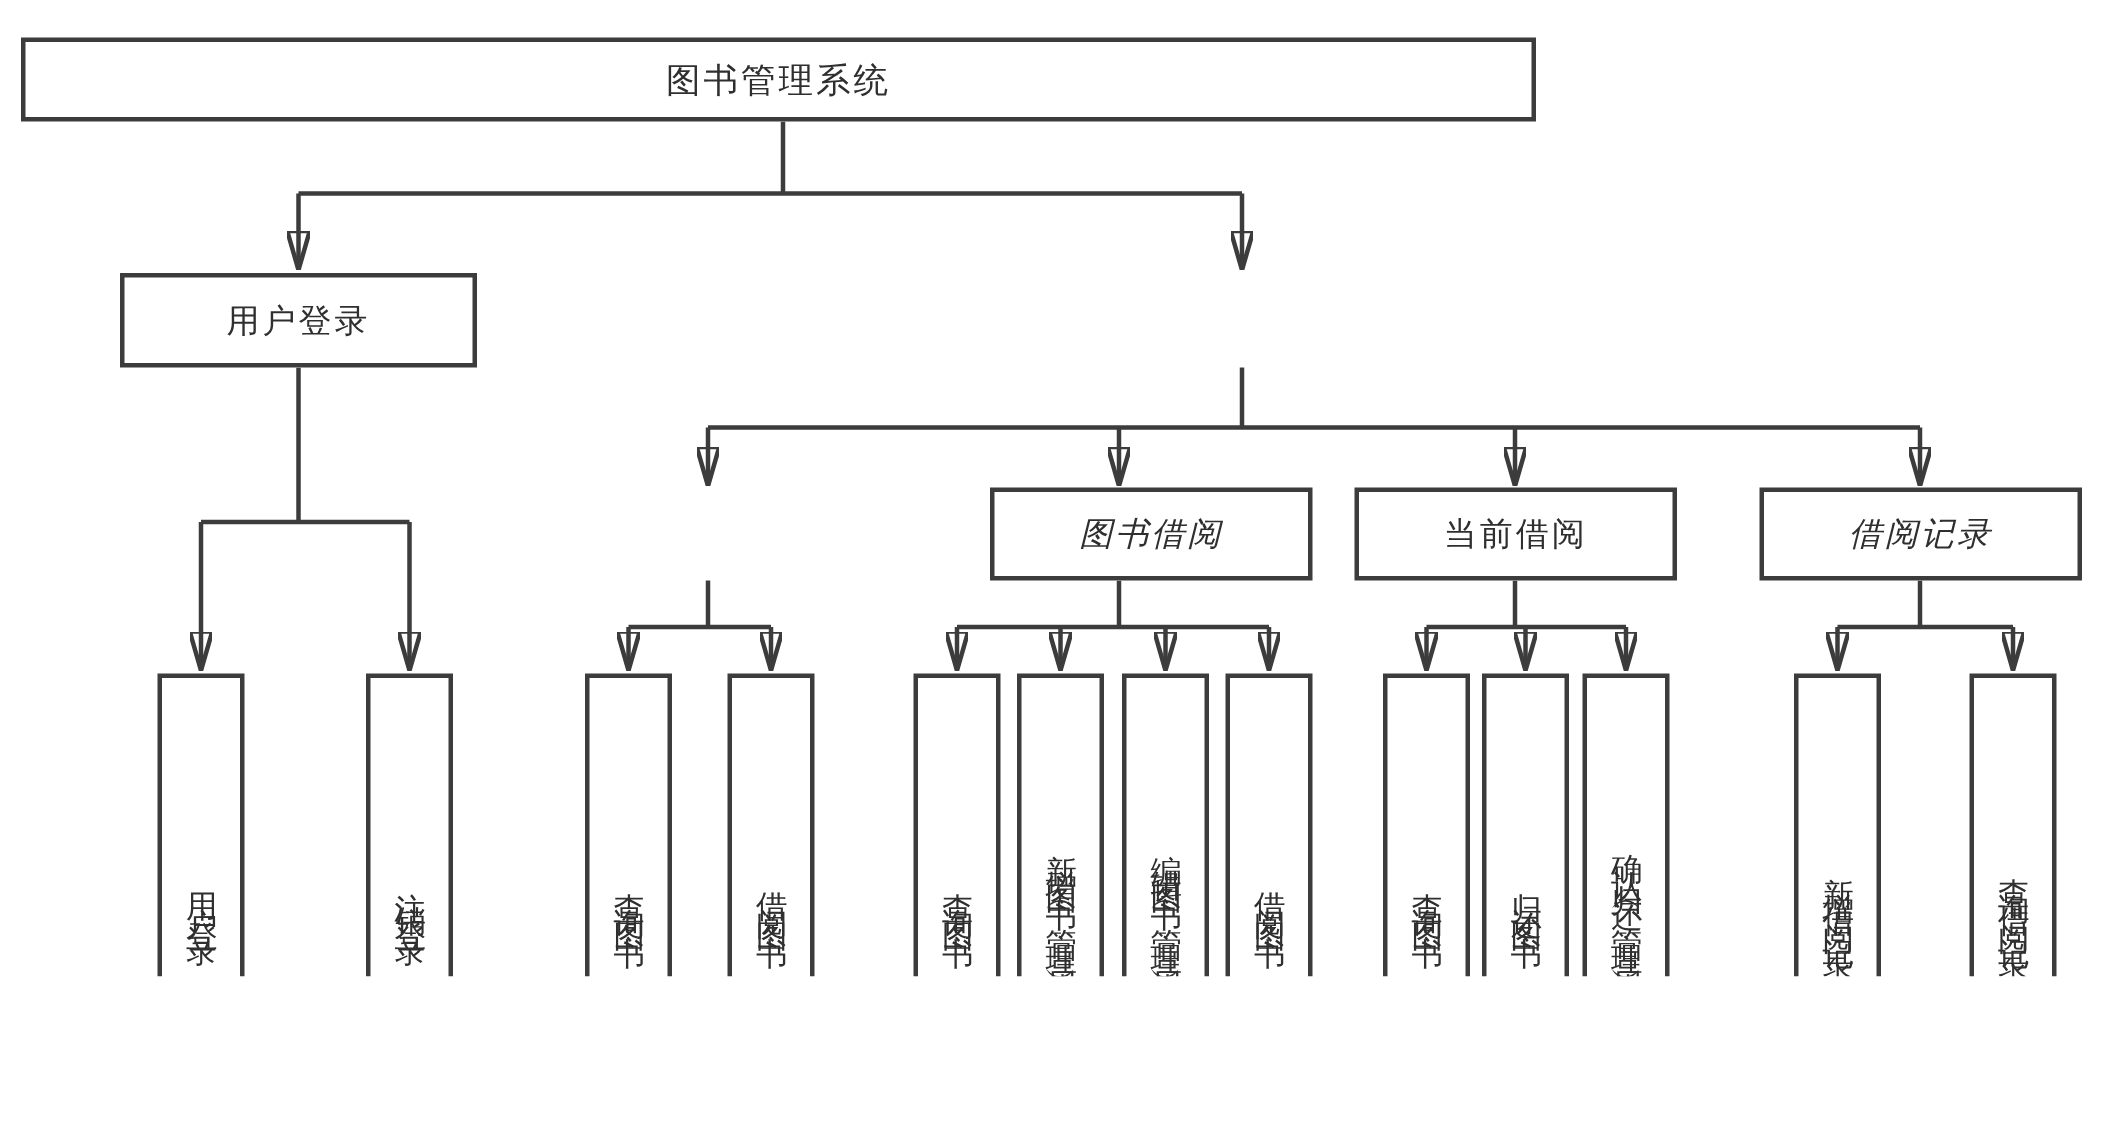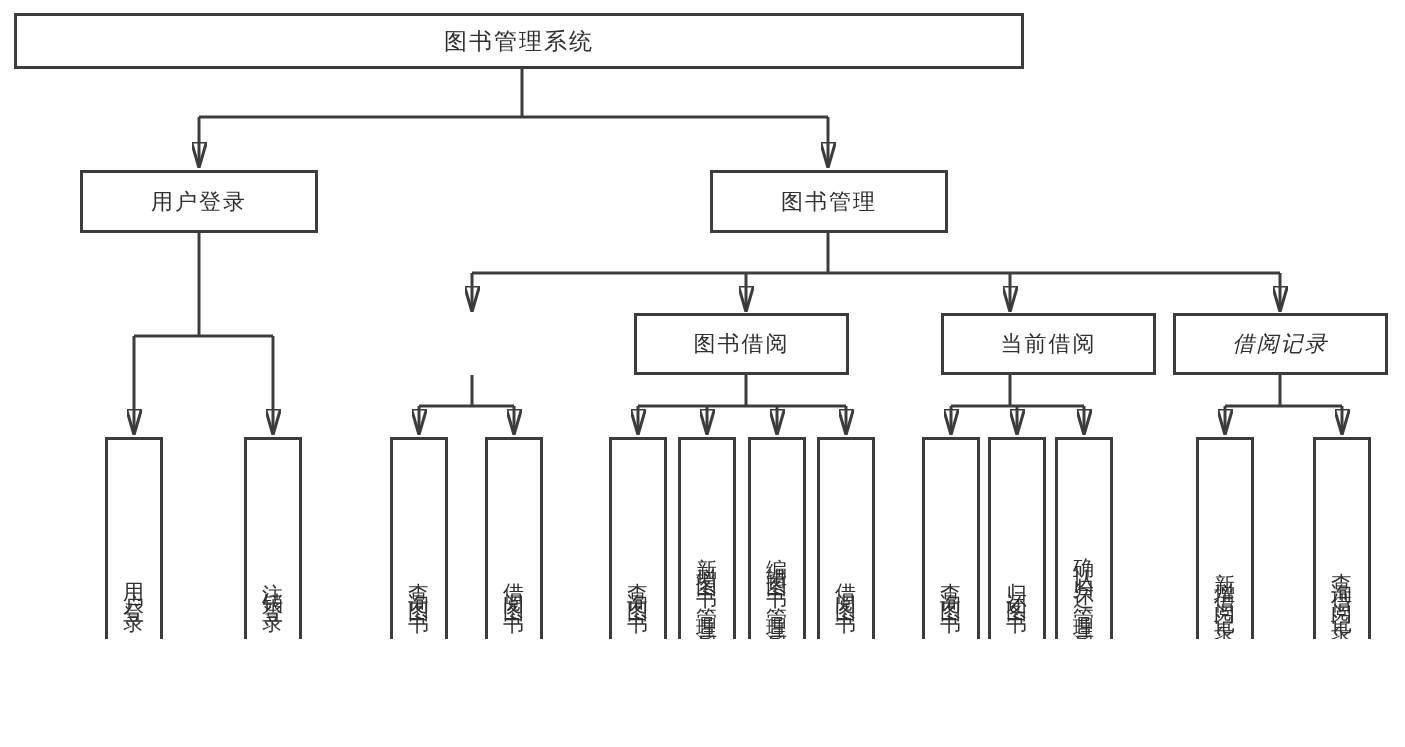--- a/index.html
+++ b/index.html
@@ -7,20 +7,21 @@
     padding: 0;
     background: #ffffff;
     font-family: "Liberation Sans", "DejaVu Sans", sans-serif;
   }
   .canvas {
     position: relative;
     width: 1405px;
     height: 639px;
     background: var(--background, #ffffff);
     overflow: hidden;
+    margin-top: 12px;
   }
   .edges {
     position: absolute;
     left: 0; top: 0;
     width: 1405px; height: 747px;
     color: var(--line, #3c3c3c);
   }
   .edges path {
     stroke: currentColor;
     stroke-width: 3;
@@ -117,28 +118,25 @@
     <path d="M1342 406 V434" marker-end="url(#arrow)"></path>
   </svg>
 
   <div class="node root-node" style="left:14px; top:13px; width:1010px; height:56px;">
     <span class="hlabel">图书管理系统</span>
   </div>
 
   <div class="node l2" style="left:80px;">
     <span class="hlabel">用户登录</span>
   </div>
-  <div class="node l2" style="left:710px;">
-    <span class="hlabel">图书管理</span>
-  </div>
 
-  <div class="node l3" style="left:634px;">
+  <div class="node l3" style="left:660px;font-style:italic;">
     <span class="hlabel">图书借阅</span>
   </div>
-  <div class="node l3" style="left:941px;">
+  <div class="node l3" style="left:903px;">
     <span class="hlabel">当前借阅</span>
   </div>
   <div class="node l3" style="left:1173px;font-style:italic;">
     <span class="hlabel">借阅记录</span>
   </div>
 
   <div class="node leaf" style="left:105px;">
     <span class="vlabel">用户登录</span>
   </div>
   <div class="node leaf" style="left:244px;">

